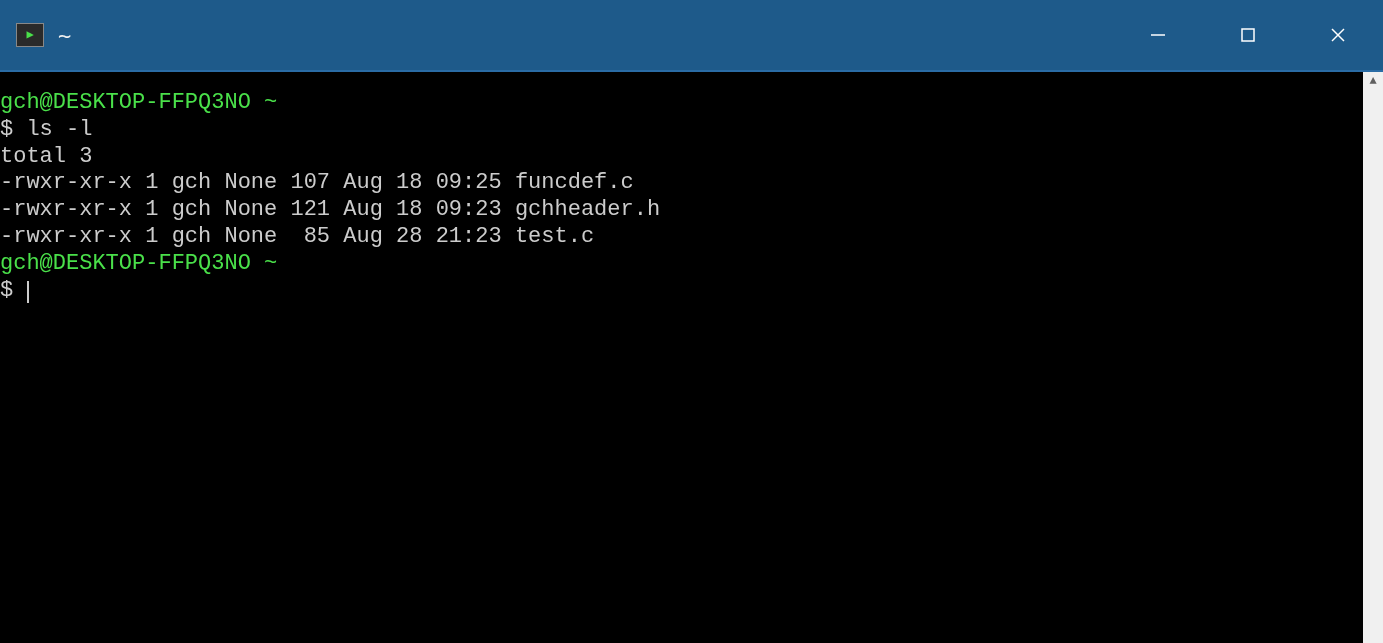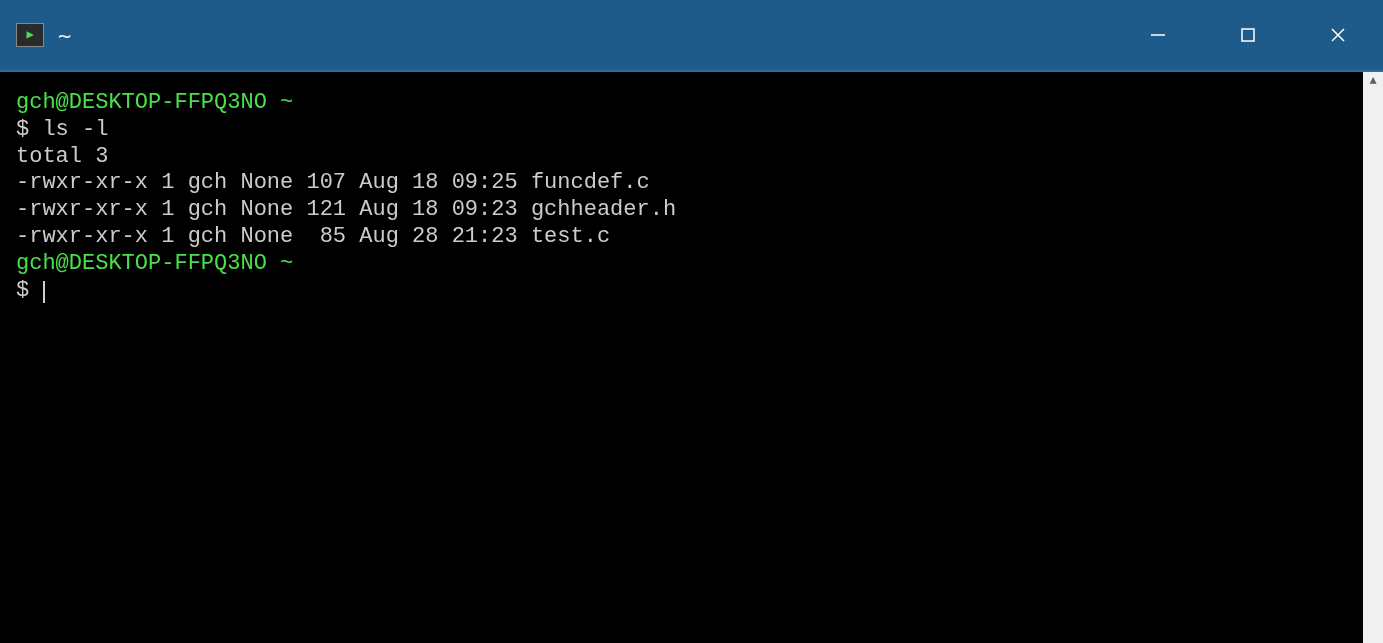--- a/index.html
+++ b/index.html
@@ -65,21 +65,21 @@
     .ctrl-btn svg { stroke: #ffffff; stroke-width: 1.5; fill: none; }
     .terminal-wrap {
       flex: 1;
       display: flex;
       background: #000000;
       border-top: 2px solid #2a6ca5;
     }
     .terminal {
       flex: 1;
       background: #000000;
-      padding: 18px 4px 4px 16px;
+      padding: 18px 4px 4px 0;
       color: #cccccc;
       font-size: 22px;
       line-height: 1.22;
       white-space: pre;
       font-family: Consolas, "Courier New", monospace;
       overflow: hidden;
     }
     .prompt-user { color: #4ae04a; }
     .prompt-dollar { color: #cccccc; }
     .cmd { color: #cccccc; }

